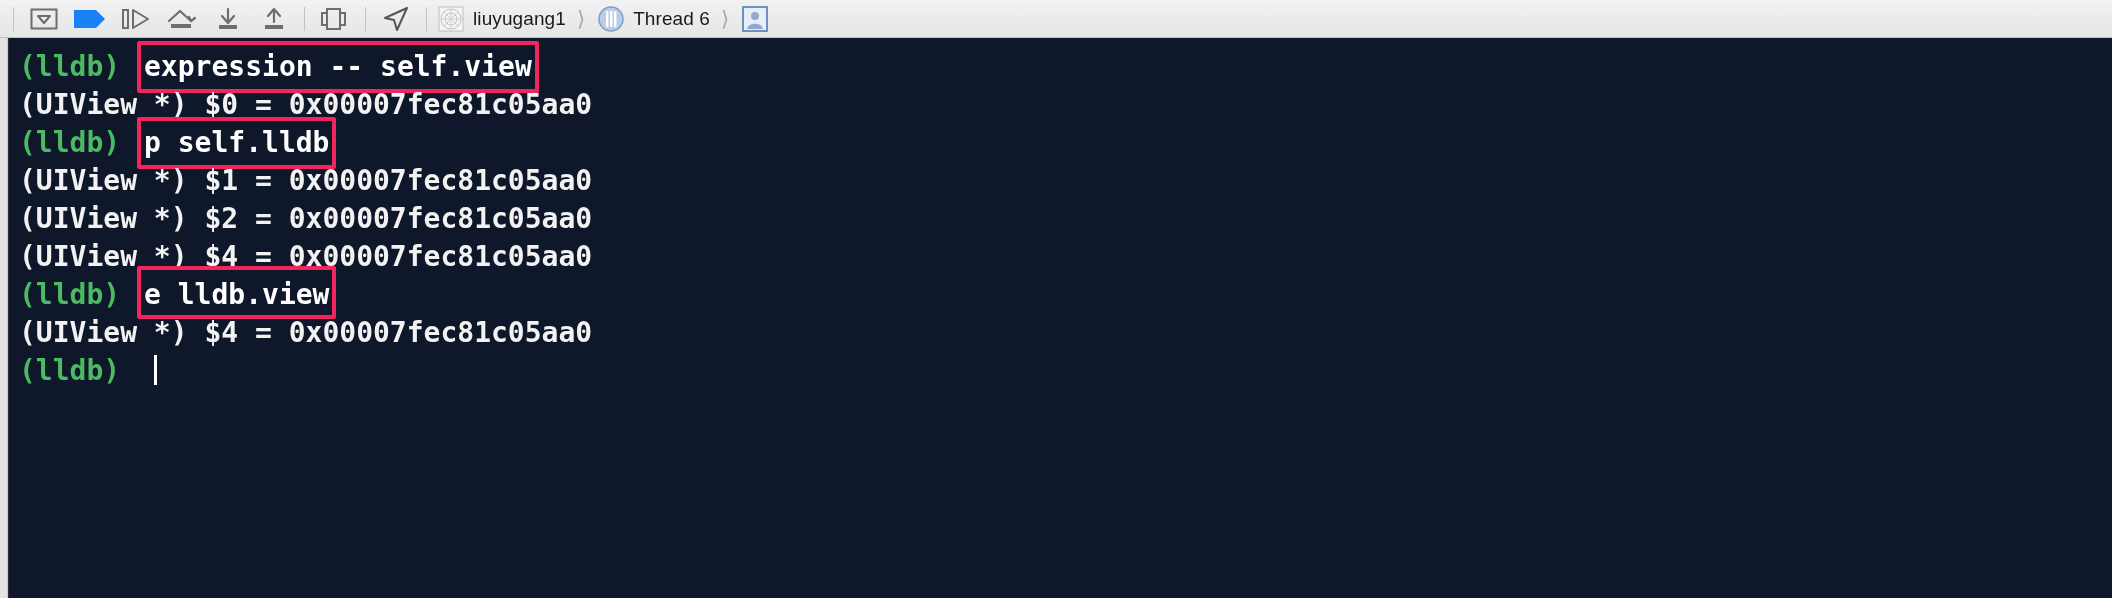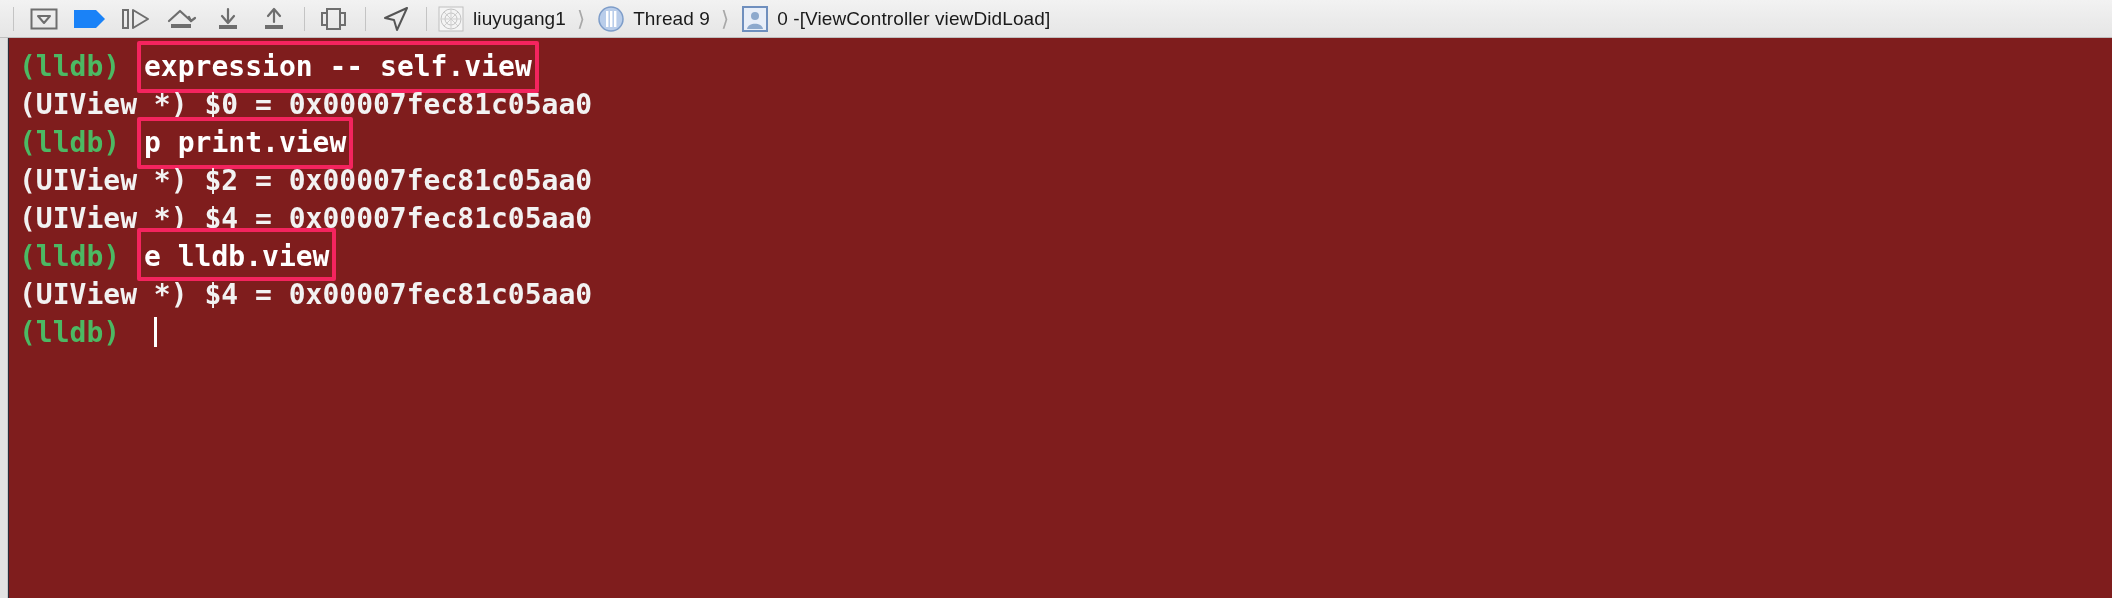--- a/index.html
+++ b/index.html
@@ -105,21 +105,21 @@
     height: 560px;
     background: #e3e3e3;
     border-right: 1px solid #c9c9c9;
     box-sizing: border-box;
   }
   .console {
     position: absolute;
     top: 0; left: 9px;
     width: 2103px;
     height: 560px;
-    background: #7f1d1d;
+    background: #0f172a;
     font-family: "DejaVu Sans Mono", monospace;
     font-size: 28px;
     line-height: 38px;
     font-weight: bold;
     padding: 10px 0 0 10px;
     box-sizing: border-box;
     overflow: hidden;
   }
   .line {
     white-space: pre;
@@ -266,48 +266,48 @@
 
       <div class="crumb">
         <span class="crumb-ico">
           <svg width="28" height="28" viewBox="0 0 28 28">
             <circle cx="14" cy="14" r="12" fill="#b9cdea" stroke="#7e9dc9" stroke-width="1.5"></circle>
             <rect x="9" y="6" width="2.4" height="16" fill="#ffffff"></rect>
             <rect x="13" y="6" width="2.4" height="16" fill="#ffffff"></rect>
             <rect x="17" y="6" width="2.4" height="16" fill="#ffffff"></rect>
           </svg>
         </span>
-        <span class="crumb-label">Thread 9</span>
+        <span class="crumb-label">Thread 6</span>
       </div>
 
       <span class="chevron">⟩</span>
 
       <div class="crumb">
         <span class="crumb-ico">
           <svg width="26" height="26" viewBox="0 0 26 26">
             <rect x="1" y="1" width="24" height="24" fill="#e8eef8" stroke="#6f8fbe" stroke-width="2"></rect>
             <circle cx="13" cy="10" r="4" fill="#8da9cd"></circle>
             <path d="M5 23 C6 16 20 16 21 23 Z" fill="#8da9cd"></path>
           </svg>
         </span>
-        <span class="crumb-label">0 -[ViewController viewDidLoad]</span>
       </div>
 
     </div>
   </div>
 
   <div class="console-wrap">
     <div class="gutter"></div>
 
     <div class="console">
 
       <div class="line"><span class="prompt">(lldb)</span><span class="out"> </span><span class="cmd">expression -- self.view</span></div>
       <div class="line"><span class="out">(UIView *) $0 = 0x00007fec81c05aa0</span></div>
 
-      <div class="line"><span class="prompt">(lldb)</span><span class="out"> </span><span class="cmd">p print.view</span></div>
+      <div class="line"><span class="prompt">(lldb)</span><span class="out"> </span><span class="cmd">p self.lldb</span></div>
+      <div class="line"><span class="out">(UIView *) $1 = 0x00007fec81c05aa0</span></div>
 
       <div class="line"><span class="out">(UIView *) $2 = 0x00007fec81c05aa0</span></div>
 
       <div class="line"><span class="out">(UIView *) $4 = 0x00007fec81c05aa0</span></div>
 
       <div class="line"><span class="prompt">(lldb)</span><span class="out"> </span><span class="cmd clip">e lldb.view</span></div>
       <div class="line"><span class="out">(UIView *) $4 = 0x00007fec81c05aa0</span></div>
 
       <div class="line"><span class="prompt">(lldb)</span><span class="out">  </span><span class="caret"></span></div>
 

